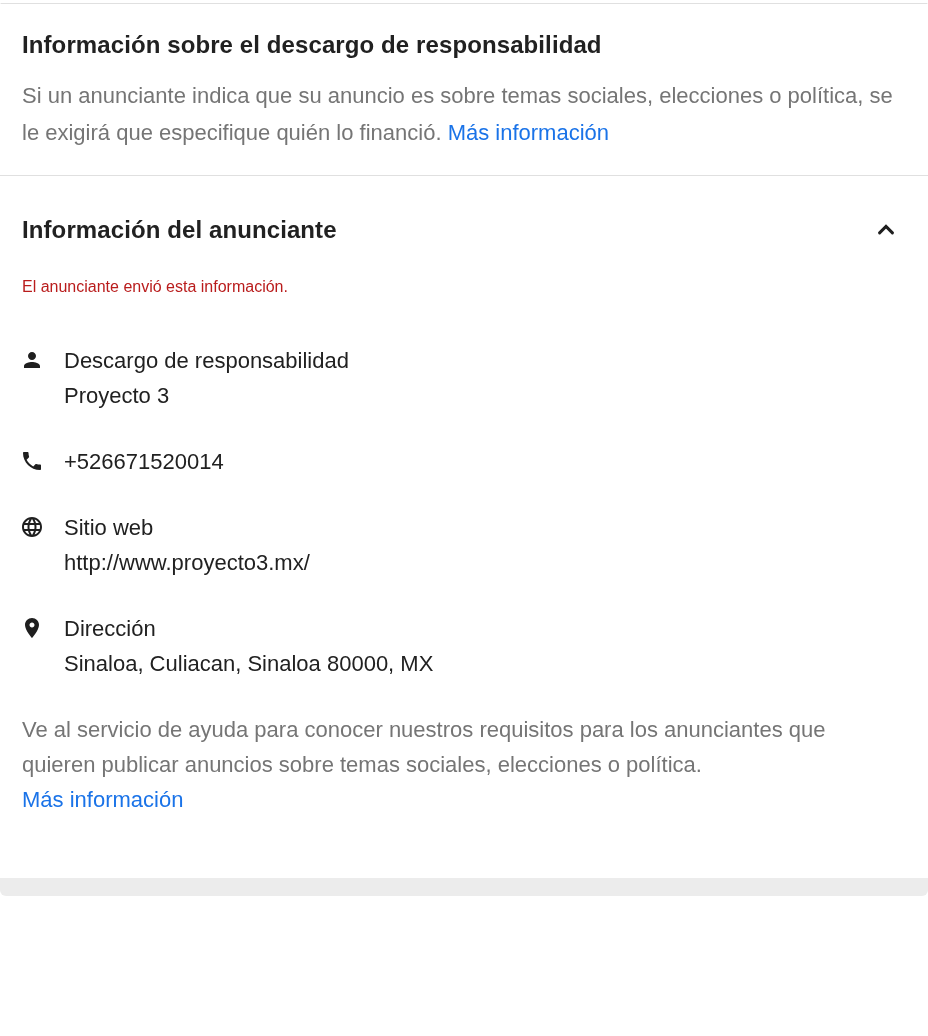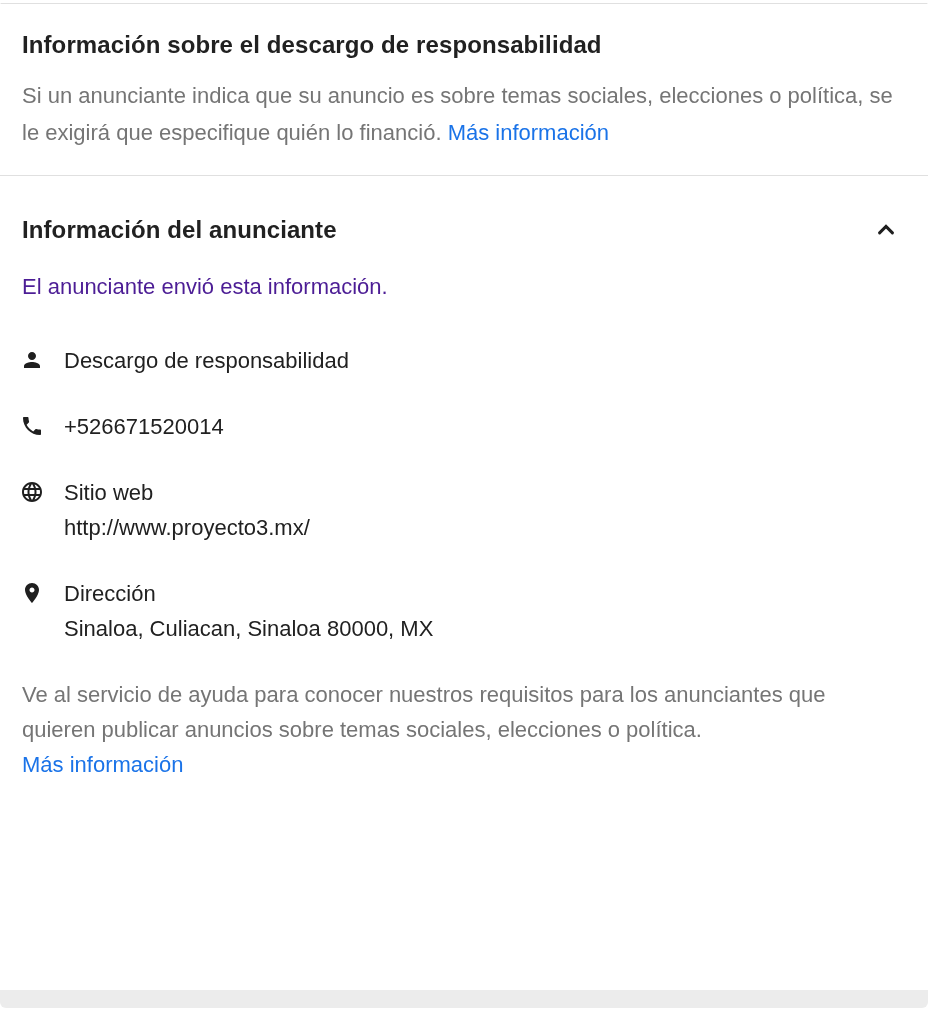--- a/index.html
+++ b/index.html
@@ -5,21 +5,21 @@
   * { margin: 0; padding: 0; box-sizing: border-box; }
   html, body {
     width: 928px;
     background: #ffffff;
     font-family: "Liberation Sans", "DejaVu Sans", sans-serif;
     color: #212121;
   }
   .page {
     position: relative;
     width: 928px;
-    height: 1008px;
+    height: 896px;
     overflow: hidden;
     background: #ffffff;
     border-radius: 6px;
   }
   .top-divider {
     margin-top: 3px;
     height: 1px;
     background: #e0e0e0;
     width: 100%;
   }
@@ -61,23 +61,23 @@
     background: none;
     border: none;
     padding: 0;
     margin-right: 6px;
     margin-top: 2px;
     cursor: pointer;
     line-height: 0;
   }
   .advertiser-subtitle {
     margin-top: 22px;
-    font-size: 22px;
+    font-size: 16px;
     line-height: 37px;
-    color: #4c1d95;
+    color: #b91c1c;
   }
   .submission-date {
     margin-top: 3px;
     font-size: 22px;
     line-height: 37px;
     font-style: italic;
     color: #757575;
   }
   .field-list {
     margin-top: 38px;
@@ -150,20 +150,21 @@
     <ul class="field-list">
 
       <li class="field-item">
         <span class="field-icon">
           <svg viewBox="0 0 24 24" fill="#1f1f1f">
             <path d="M12 12c2.21 0 4-1.79 4-4s-1.79-4-4-4-4 1.79-4 4 1.79 4 4 4zm0 2c-2.67 0-8 1.34-8 4v2h16v-2c0-2.66-5.33-4-8-4z"></path>
           </svg>
         </span>
         <div class="field-text">
           <div>Descargo de responsabilidad</div>
+          <div>Proyecto 3</div>
         </div>
       </li>
 
       <li class="field-item">
         <span class="field-icon">
           <svg viewBox="0 0 24 24" fill="#1f1f1f">
             <path d="M6.62 10.79c1.44 2.83 3.76 5.14 6.59 6.59l2.2-2.2c.27-.27.67-.36 1.02-.24 1.12.37 2.33.57 3.57.57.55 0 1 .45 1 1V20c0 .55-.45 1-1 1-9.39 0-17-7.61-17-17 0-.55.45-1 1-1h3.5c.55 0 1 .45 1 1 0 1.25.2 2.45.57 3.57.11.35.03.74-.25 1.02l-2.2 2.2z"></path>
           </svg>
         </span>
         <div class="field-text">

